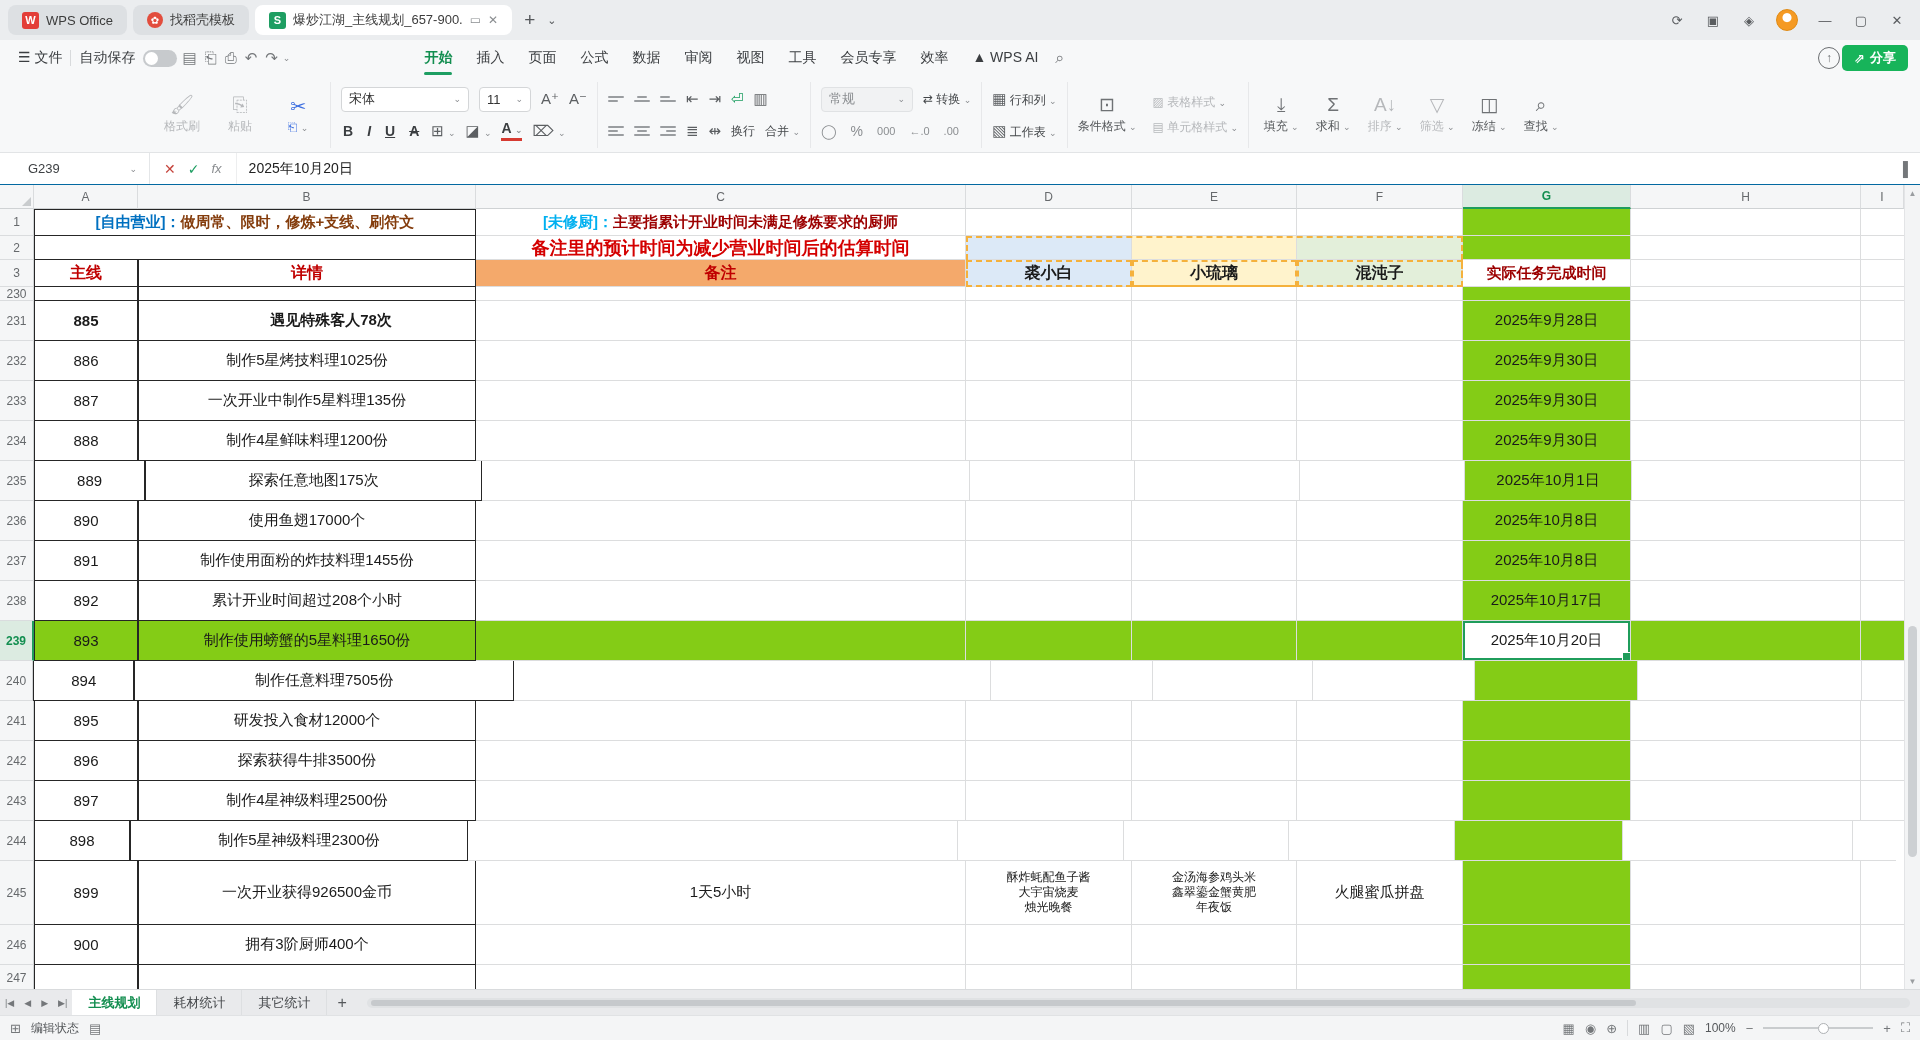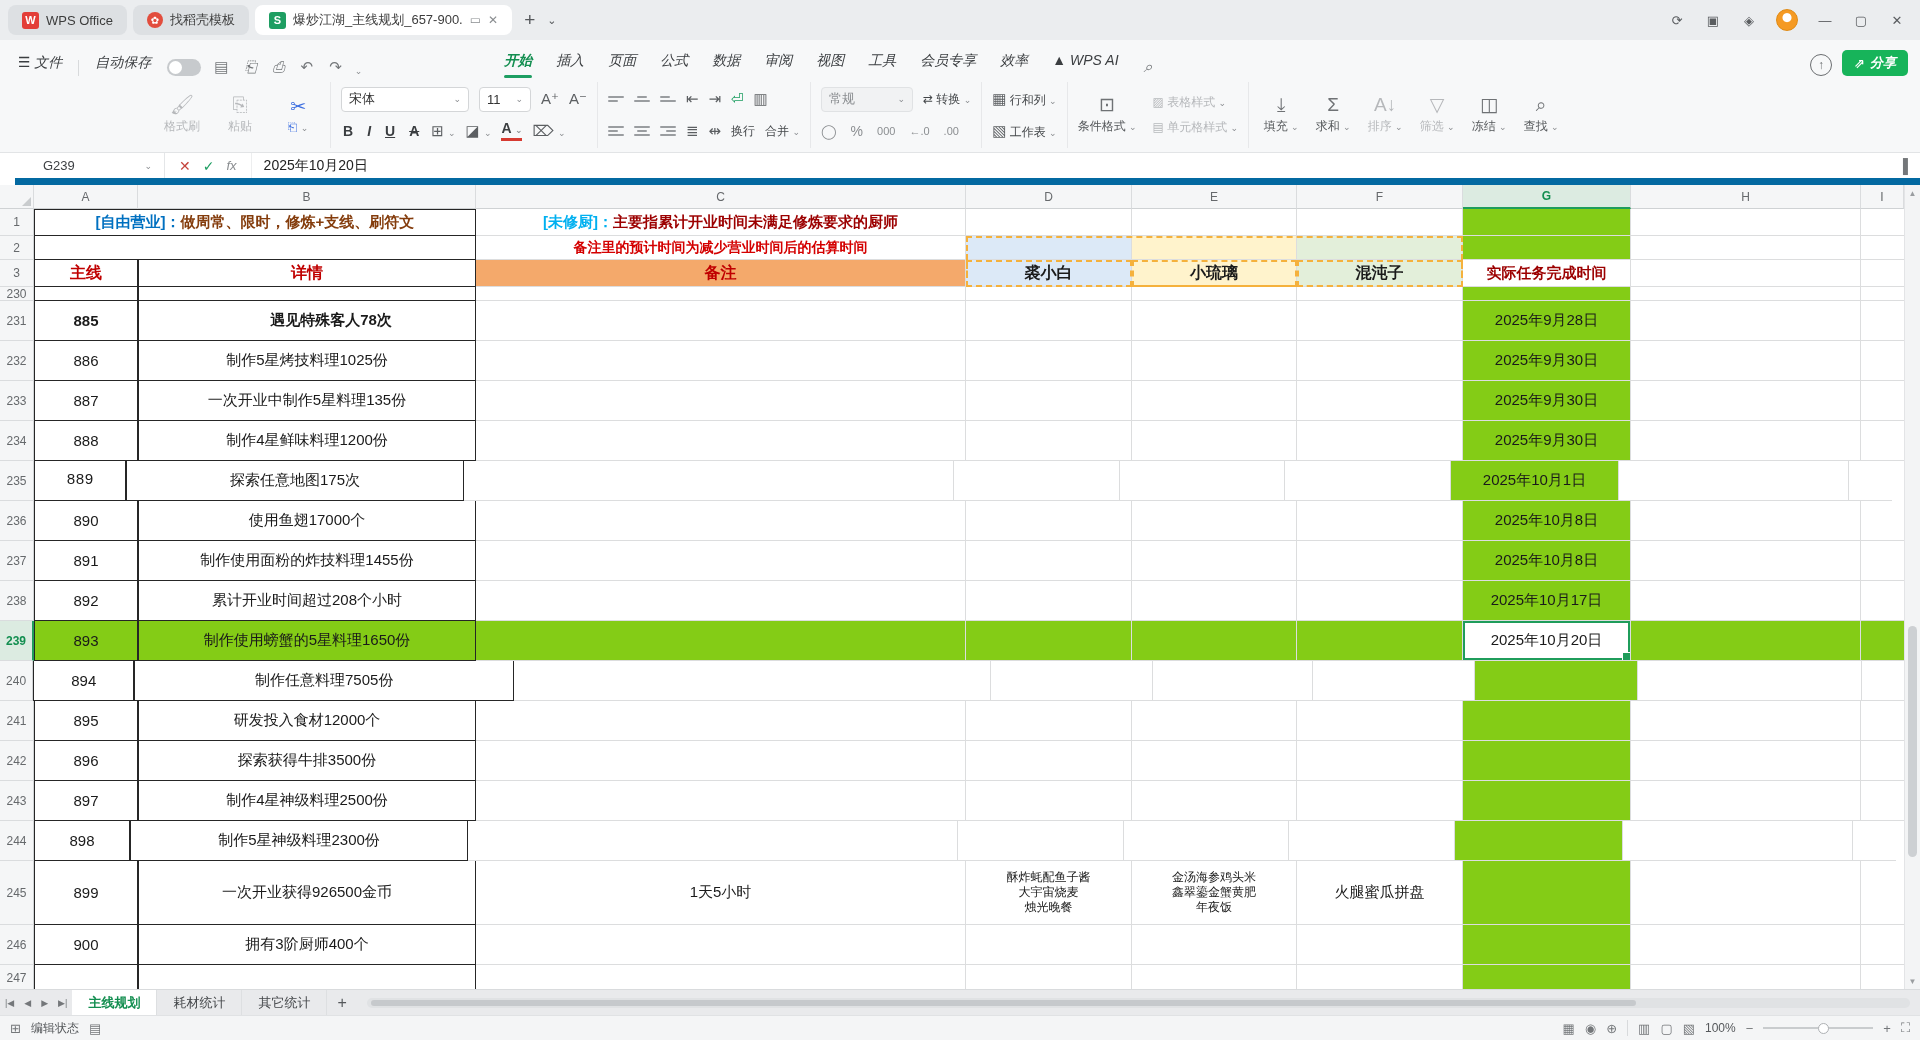--- a/index.html
+++ b/index.html
@@ -14,21 +14,21 @@
   .dlogo { width:16px; height:16px; background:#E24D3D; color:#fff; font-size:10px; border-radius:50%; display:flex;align-items:center;justify-content:center;}
   .slogo { width:17px; height:17px; background:#1E9E62; color:#fff; font-weight:bold; font-size:11px; border-radius:3px; display:flex;align-items:center;justify-content:center;}
   .tico { color:#8a8d90; font-size:12px; }
   .tplus { font-size:19px; color:#55585b; padding:0 6px; }
   .tcaret { font-size:11px; color:#55585b; }
   .tspacer { flex:1; }
   .winbtn { width:30px; height:28px; display:flex; align-items:center; justify-content:center; color:#5a5d60; font-size:13px; }
   .avatar { width:22px; height:22px; border-radius:50%; background:radial-gradient(circle at 50% 38%, #fff 0 4px, #F59A23 5px); border:1px solid #e08a12; margin:0 6px; }
 
   
-  .menubar { height:36px; background:#F7F8F9; display:flex; align-items:flex-end; padding:0 12px; gap:10px;font-style:italic; }
+  .menubar { height:36px; background:#F7F8F9; display:flex; align-items:center; padding:0 12px; gap:2px; }
   .mitem { font-size:14px; color:#3b3e41; padding:4px 6px; white-space:nowrap; }
   .mtab { padding:6px 12px; position:relative; }
   .mtab.active { color:#138E50; font-weight:bold; }
   .mtab.active::after { content:""; position:absolute; left:12px; right:12px; bottom:-2px; height:3px; background:#1E9E62; border-radius:2px; }
   .vdiv { width:1px; height:16px; background:#D8DADC; }
   .toggle { width:34px; height:17px; border-radius:9px; background:#C7CACD; position:relative; }
   .toggle::after { content:""; position:absolute; left:2px; top:2px; width:13px; height:13px; background:#fff; border-radius:50%; }
   .qico { color:#74777a; font-size:15px; padding:0 3px; }
   .menubar .grow { flex:1; }
   .sharebtn { background:#17B45A; color:#fff; border-radius:5px; height:26px; display:flex; align-items:center; gap:5px; padding:0 12px; font-size:13px; font-weight:bold; }
@@ -48,21 +48,21 @@
   .fontbox { width:128px; height:25px; background:#fff; border:1px solid #D4D6D8; border-radius:4px; display:flex; align-items:center; justify-content:space-between; padding:0 7px; font-size:13px; }
   .sizebox { width:52px; height:25px; background:#fff; border:1px solid #D4D6D8; border-radius:4px; display:flex; align-items:center; justify-content:space-between; padding:0 7px; font-size:13px; }
   .numbox { width:92px; height:25px; background:#F1F2F3; border:1px solid #E0E2E4; border-radius:4px; display:flex; align-items:center; justify-content:space-between; padding:0 7px; font-size:13px; color:#8b8e91; }
   .fmt b { font-size:14px; color:#3b3e41; padding:0 2px; }
   .redA { color:#3b3e41; font-weight:bold; border-bottom:3px solid #D63A31; line-height:15px; }
   .alg { display:inline-block; width:16px; }
   .alg i { display:block; height:2px; background:#9a9da0; margin:2px 0; border-radius:1px; }
   .alg i.s { width:10px; } .alg i.m { margin-left:auto; margin-right:auto; }
 
   
-  .fbar { height:32px; background:#fff; border-bottom:7px solid #0369a1; display:flex; align-items:center;margin-left:15px; }
+  .fbar { height:32px; background:#fff; border-bottom:1px solid #0369a1; display:flex; align-items:center; }
   .namebox { width:150px; height:100%; border-right:1px solid #E4E6E8; display:flex; align-items:center; justify-content:space-between; padding:0 12px 0 28px; font-size:13px; color:#3e4144; }
   .fops { display:flex; align-items:center; gap:12px; padding:0 14px; border-right:1px solid #EDEEEF; height:100%; }
   .fx-x { color:#C5443C; font-size:14px; font-weight:bold; }
   .fx-ok { color:#1E9E62; font-size:14px; font-weight:bold; }
   .fx-fx { color:#8a8d90; font-style:italic; font-size:13px; }
   .fvalue { flex:1; padding:0 12px; font-size:14px; color:#222; }
   .fbar-right { width:34px; display:flex; justify-content:center; color:#74777a; }
 
   
   .sheetwrap { position:relative; height:804px; display:flex; }
@@ -373,21 +373,21 @@
         <div class="c" style="width:166px;"></div>
         <div class="c yel" style="width:168px;"></div>
         <div class="c" style="width:230px;"></div>
         <div class="c" style="width:43px; border-right:0;"></div>
       </div>
 
       <div class="grow-r" style="height:24px;">
         <div class="rh" style="width:34px;">2</div>
         <div class="c tb" style="width:442px;"></div>
         <div class="c" style="width:490px;">
-          <span class="note-red" style="font-size:14px;">备注里的预计时间为减少营业时间后的估算时间</span>
+          <span class="note-red" style="font-size:18px;">备注里的预计时间为减少营业时间后的估算时间</span>
         </div>
         <div class="c bg-blue" style="width:166px;"></div>
         <div class="c bg-cream" style="width:165px;"></div>
         <div class="c bg-green" style="width:166px;"></div>
         <div class="c yel" style="width:168px;"></div>
         <div class="c" style="width:230px;"></div>
         <div class="c" style="width:43px; border-right:0;"></div>
       </div>
 
       <div class="grow-r" style="height:27px;">
@@ -459,21 +459,21 @@
           <div class="c" style="width: 490px;"></div>
           <div class="c" style="width: 166px;"></div>
           <div class="c" style="width: 165px;"></div>
           <div class="c" style="width: 166px;"></div>
           <div class="c yel" style="width: 168px;">2025年9月30日</div>
           <div class="c" style="width: 230px;"></div>
           <div class="c" style="width: 43px; border-right: 0px;"></div>
         </div>
         <div class="grow-r" style="height: 40px;">
           <div class="rh" style="width: 34px;">235</div>
-          <div class="c tb" style="width: 92px; font-family: Liberation Mono, monospace;">889</div>
+          <div class="c tb" style="width: 112px;">889</div>
           <div class="c tb" style="width: 338px;">探索任意地图175次</div>
           <div class="c" style="width: 490px;"></div>
           <div class="c" style="width: 166px;"></div>
           <div class="c" style="width: 165px;"></div>
           <div class="c" style="width: 166px;"></div>
           <div class="c yel" style="width: 168px;">2025年10月1日</div>
           <div class="c" style="width: 230px;"></div>
           <div class="c" style="width: 43px; border-right: 0px;"></div>
         </div>
         <div class="grow-r" style="height: 40px;">

